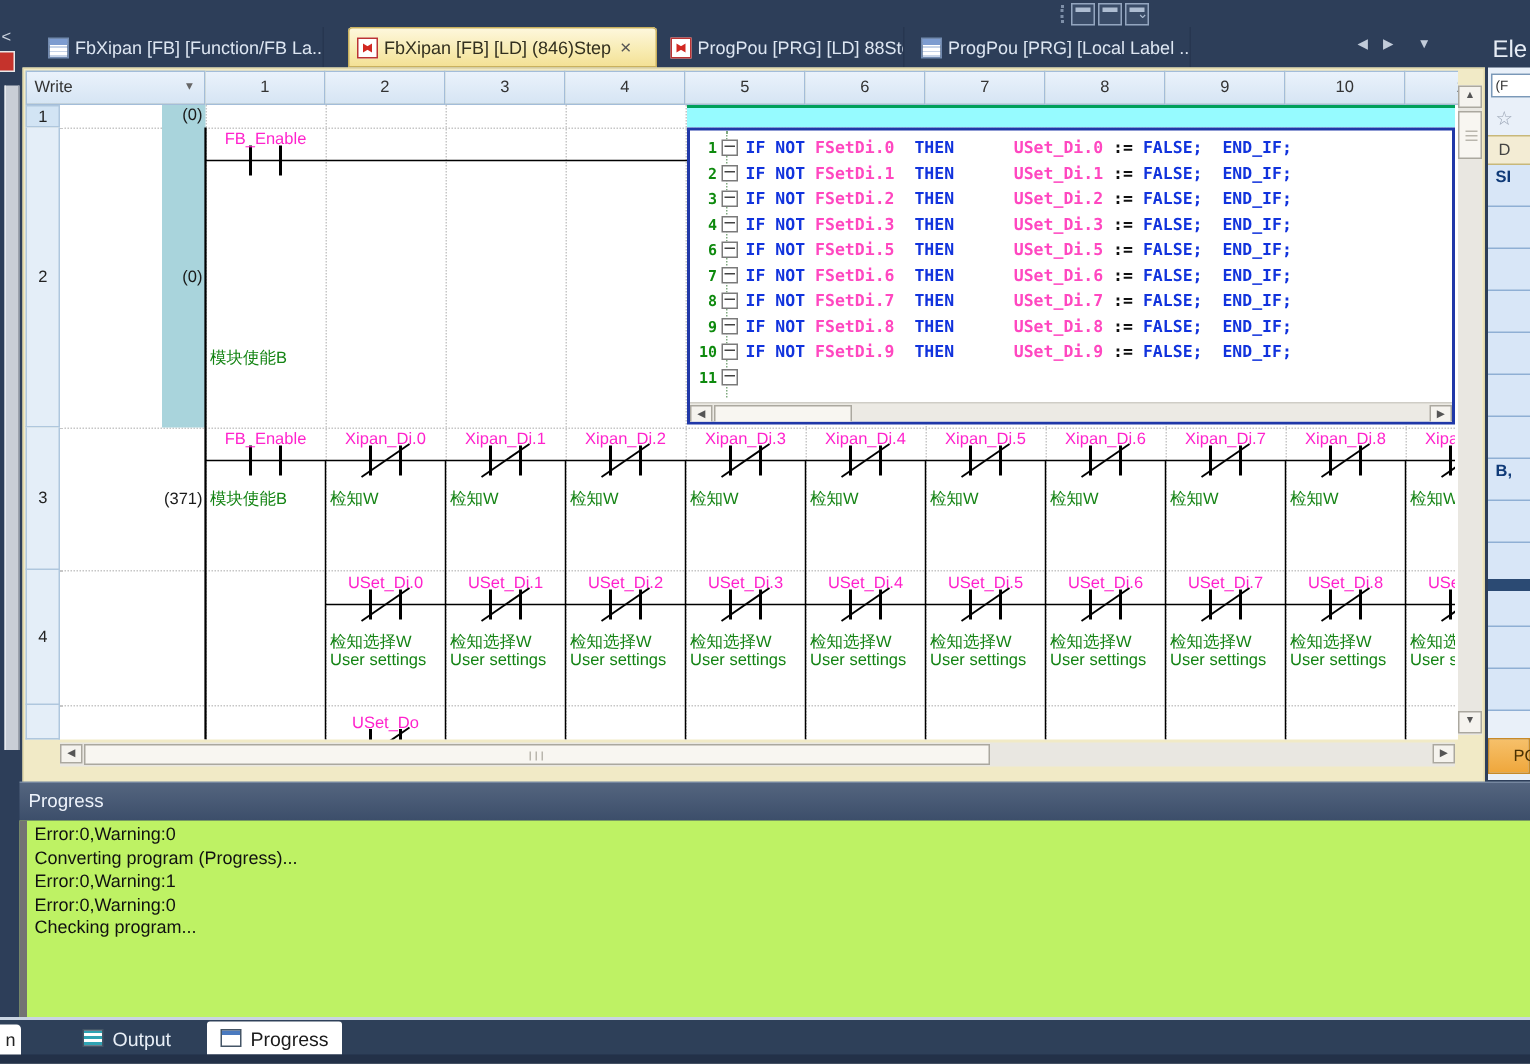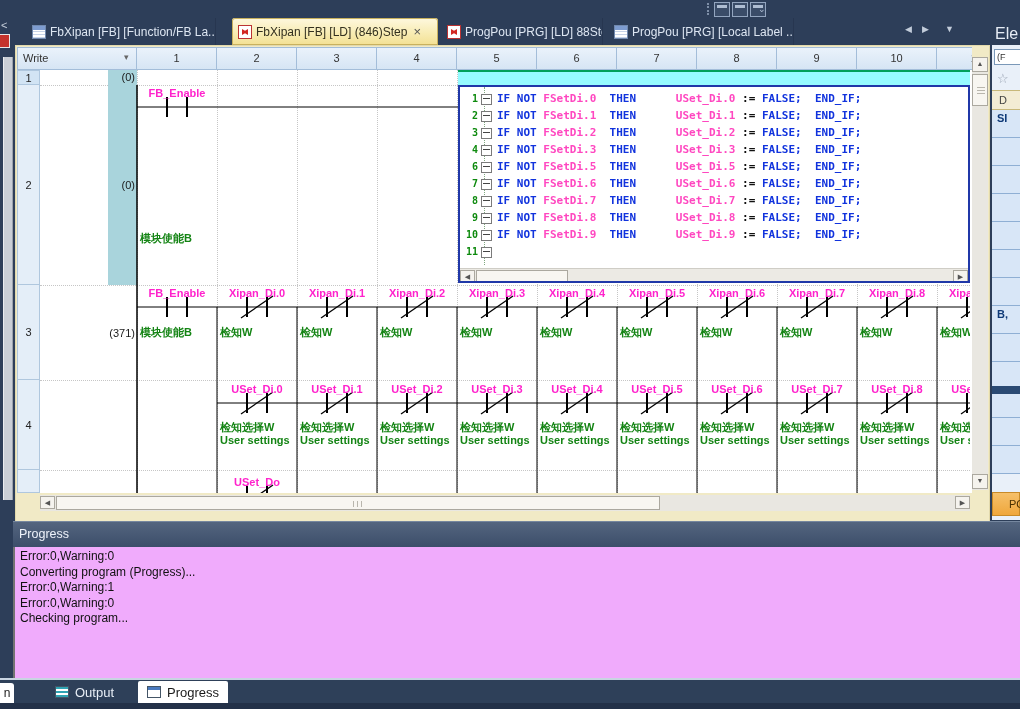--- a/index.html
+++ b/index.html
@@ -61,21 +61,21 @@
   .gut.first{background:#D2E4F4;border-top:1px solid #AFC7DE;}
 
   
   #canvas{left:40px;top:70px;width:932px;height:423px;background:#FFFFFF;}
   .vdot{position:absolute;top:70px;height:423px;width:0;border-left:1px dotted #C6C6C6;}
   .hdot{position:absolute;left:40px;width:930px;height:0;border-top:1px dotted #C6C6C6;}
   #teal-sel{left:108px;top:70px;width:29px;height:215px;background:#A9D4DC;}
   .stmt{position:absolute;width:40px;left:95px;text-align:right;font-size:11px;color:#1A1A1A;}
 
   #ladder-svg{left:17px;top:70px;}
-  #ladder-labels{left:17px;top:70px;width:953px;height:423px;overflow:hidden;font-weight:bold;}
+  #ladder-labels{left:17px;top:70px;width:953px;height:423px;overflow:hidden;}
   .dev-label{position:absolute;width:80px;text-align:center;font-size:11px;color:#FF22CC;white-space:nowrap;}
   .cmt{position:absolute;font-size:11px;color:#148414;white-space:nowrap;}
 
   
   #st-bar{left:458px;top:70px;width:512px;height:15px;background:#96FBFF;
       border-top:2px solid #00A05A;box-sizing:border-box;}
   #st-box{left:458px;top:85px;width:512px;height:198px;background:#fff;
       border:2px solid #2038A8;box-sizing:border-box;overflow:hidden;}
   #st-sep{position:absolute;left:24px;top:0;height:178px;width:0;border-left:1px dotted #7FA87F;}
   #st-lines{position:absolute;left:0;top:3px;width:508px;}
@@ -121,22 +121,22 @@
       font-size:11px;font-weight:bold;color:#0F3A78;padding:2px 0 0 5px;}
   #el-navy{position:absolute;left:0;top:341px;width:28px;height:8px;background:#2B4A73;}
   #po-tab{left:992px;top:492px;width:28px;height:24px;background:linear-gradient(180deg,#F6C06A,#EFA73C);
       border:1px solid #C88A28;box-sizing:border-box;font-size:11px;color:#4A3000;
       line-height:22px;padding-left:16px;text-align:center;}
 
   
   #prog-head{left:13px;top:521px;width:1007px;height:26px;
       background:linear-gradient(180deg,#54657F,#3C4E6A);border-top:1px solid #76879F;
       box-sizing:border-box;color:#EEF3FB;font-size:12.5px;line-height:25px;padding-left:6px;}
-  #prog-body{left:13px;top:547px;width:1007px;height:131px;background:#f0abfc;
-      border-left:2px solid #737373;box-sizing:border-box;padding:2px 0 0 5px;overflow:hidden;}
+  #prog-body{left:13px;top:547px;width:1007px;height:131px;background:#bef264;
+      border-left:5px solid #737373;box-sizing:border-box;padding:2px 0 0 5px;overflow:hidden;}
   .prog-line{font-size:12px;color:#111;line-height:15.5px;white-space:pre;}
 
   
   #bottom-bar{left:0;top:678px;width:1020px;height:25px;background:#2E4059;border-top:2px solid #C9D4E2;box-sizing:border-box;}
   #frag-n{position:absolute;left:0;top:3px;width:14px;height:22px;background:#fff;color:#222;
       font-size:12px;line-height:20px;text-align:center;border-radius:0 3px 0 0;}
   .btab{position:absolute;top:1px;height:22px;display:flex;align-items:center;padding:0 9px;
       color:#E8EEF6;font-size:13px;white-space:nowrap;}
   .btab.active{background:#fff;color:#1A1A1A;border-radius:2px 2px 0 0;}
   .bico{width:14px;height:12px;margin-right:6px;border:1px solid #456;box-sizing:border-box;}

